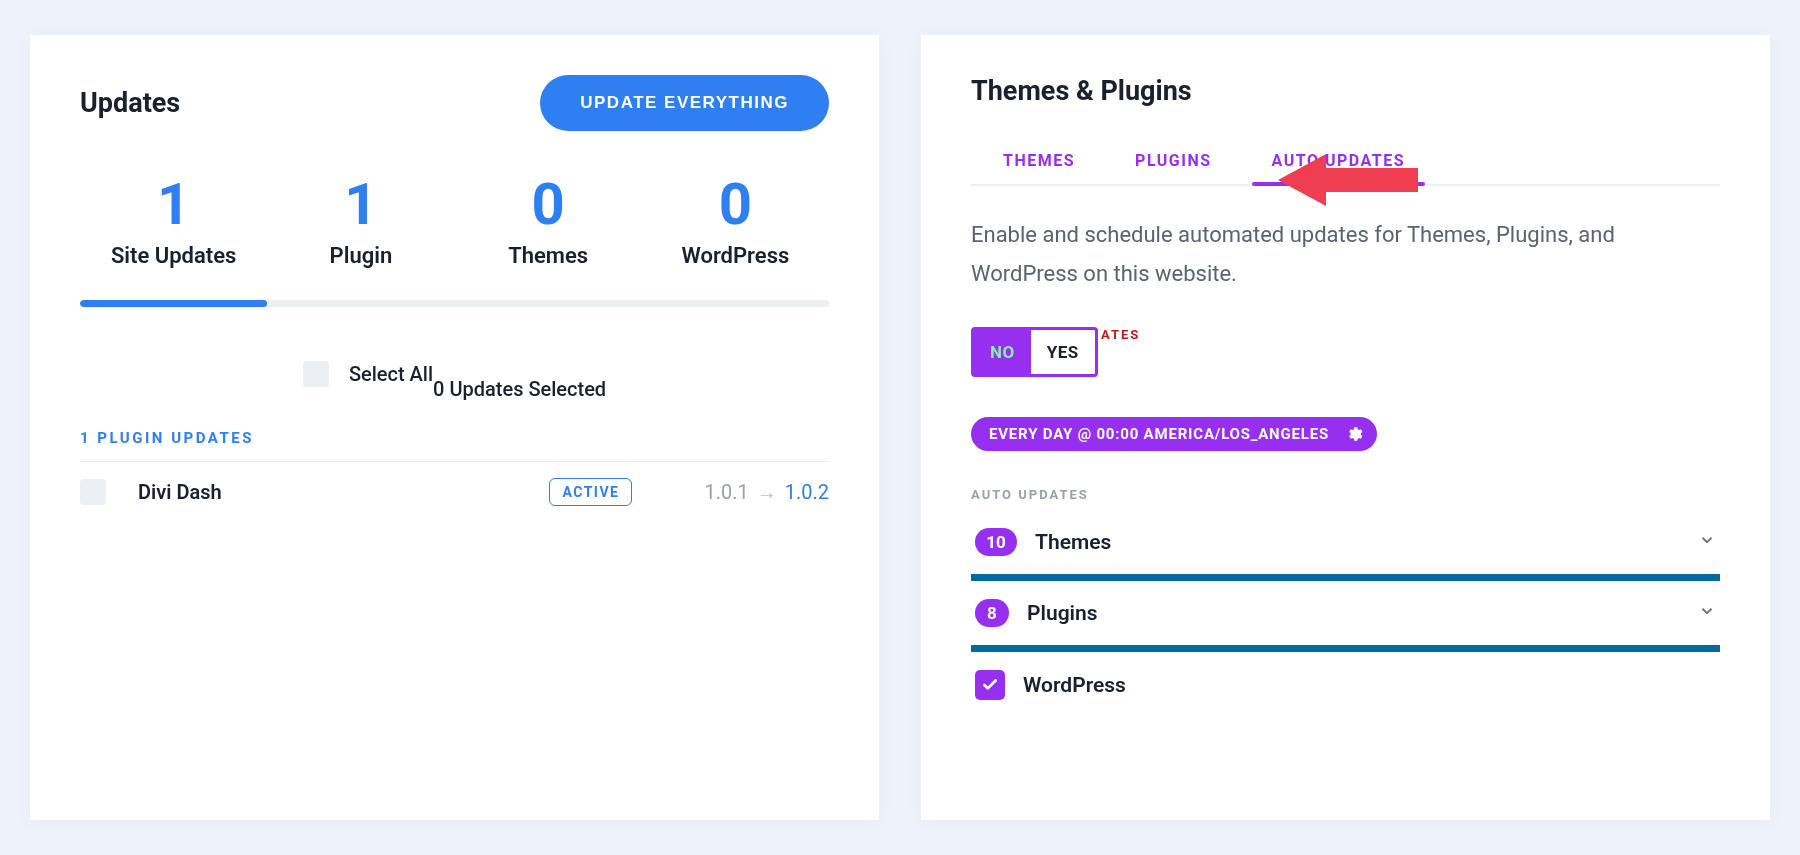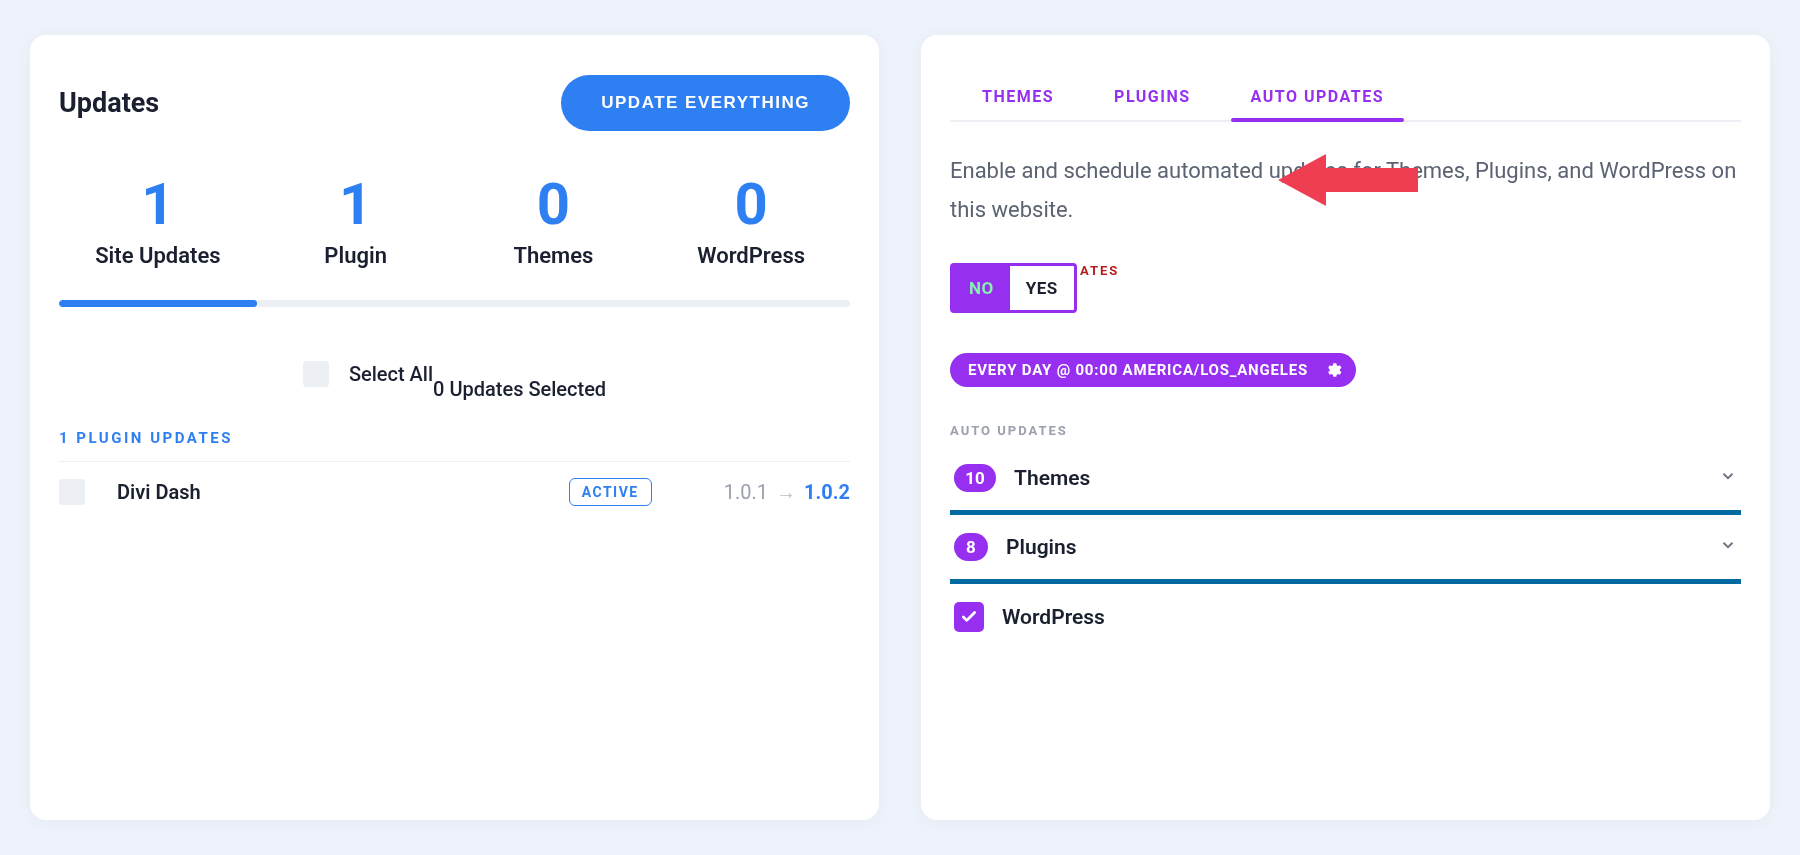--- a/index.html
+++ b/index.html
@@ -7,23 +7,23 @@
     font-family: -apple-system, BlinkMacSystemFont, "Segoe UI", Roboto, Helvetica, Arial, sans-serif;
     background: #eef3fb;
     width: 1800px;
     height: 855px;
     padding: 35px 30px;
     display: flex;
     gap: 42px;
   }
   .panel {
     background: #fff;
-    border-radius: 16px;
+    border-radius: 0;
     box-shadow: 0 2px 18px rgba(0,0,0,0.04);
-    padding: 40px 29px;
+    padding: 40px 50px;
     flex: 1;
     position: relative;
   }
   .panel-right { flex: 1; }
   .panel-header {
     display: flex;
     align-items: center;
     justify-content: space-between;
     margin-bottom: 42px;
   }
@@ -133,21 +133,21 @@
   }
   .version-group {
     margin-left: 40px;
     font-size: 20px;
     display: flex;
     align-items: center;
     gap: 8px;
   }
   .version-old { color: #9aa1ad; }
   .arrow-icon { color: #b8bec9; font-size: 20px; }
-  .version-new { color: #2e7ff2; font-weight: 700; }
+  .version-new { color: #2e7ff2; font-weight: 400; }
 
   
   .tabs {
     display: flex;
     gap: 44px;
     border-bottom: 2px solid #eceff3;
     margin-bottom: 30px;
     padding-left: 24px;
   }
   .tab {
@@ -226,21 +226,21 @@
     font-size: 13px;
     font-weight: 700;
     letter-spacing: 2px;
     color: #9aa1ad;
     margin-bottom: 8px;
   }
   .acc-row {
     display: flex;
     align-items: center;
     padding: 18px 4px;
-    border-bottom: 5px solid #0369a1;
+    border-bottom: 7px solid #0369a1;
     gap: 18px;
     cursor: pointer;
   }
   .acc-row:last-of-type.no-chevron { border-bottom: none; cursor: default; }
   .count-pill {
     background: #962ff0;
     color: #fff;
     font-weight: 700;
     border-radius: 999px;
     min-width: 42px;
@@ -310,20 +310,21 @@
     <span class="badge-outline">ACTIVE</span>
     <span class="version-group">
       <span class="version-old">1.0.1</span>
       <span class="arrow-icon">→</span>
       <span class="version-new">1.0.2</span>
     </span>
   </div>
 </div>
 
 <div class="panel panel-right">
+  <div class="panel-title" style="margin-bottom:32px">Themes &amp; Plugins</div>
 
   <div class="tabs">
     <div class="tab">THEMES</div>
     <div class="tab">PLUGINS</div>
     <div class="tab active">AUTO UPDATES</div>
   </div>
 
   <div class="desc">Enable and schedule automated updates for Themes, Plugins, and WordPress on this website.</div>
 
   <div class="toggle-wrap">

